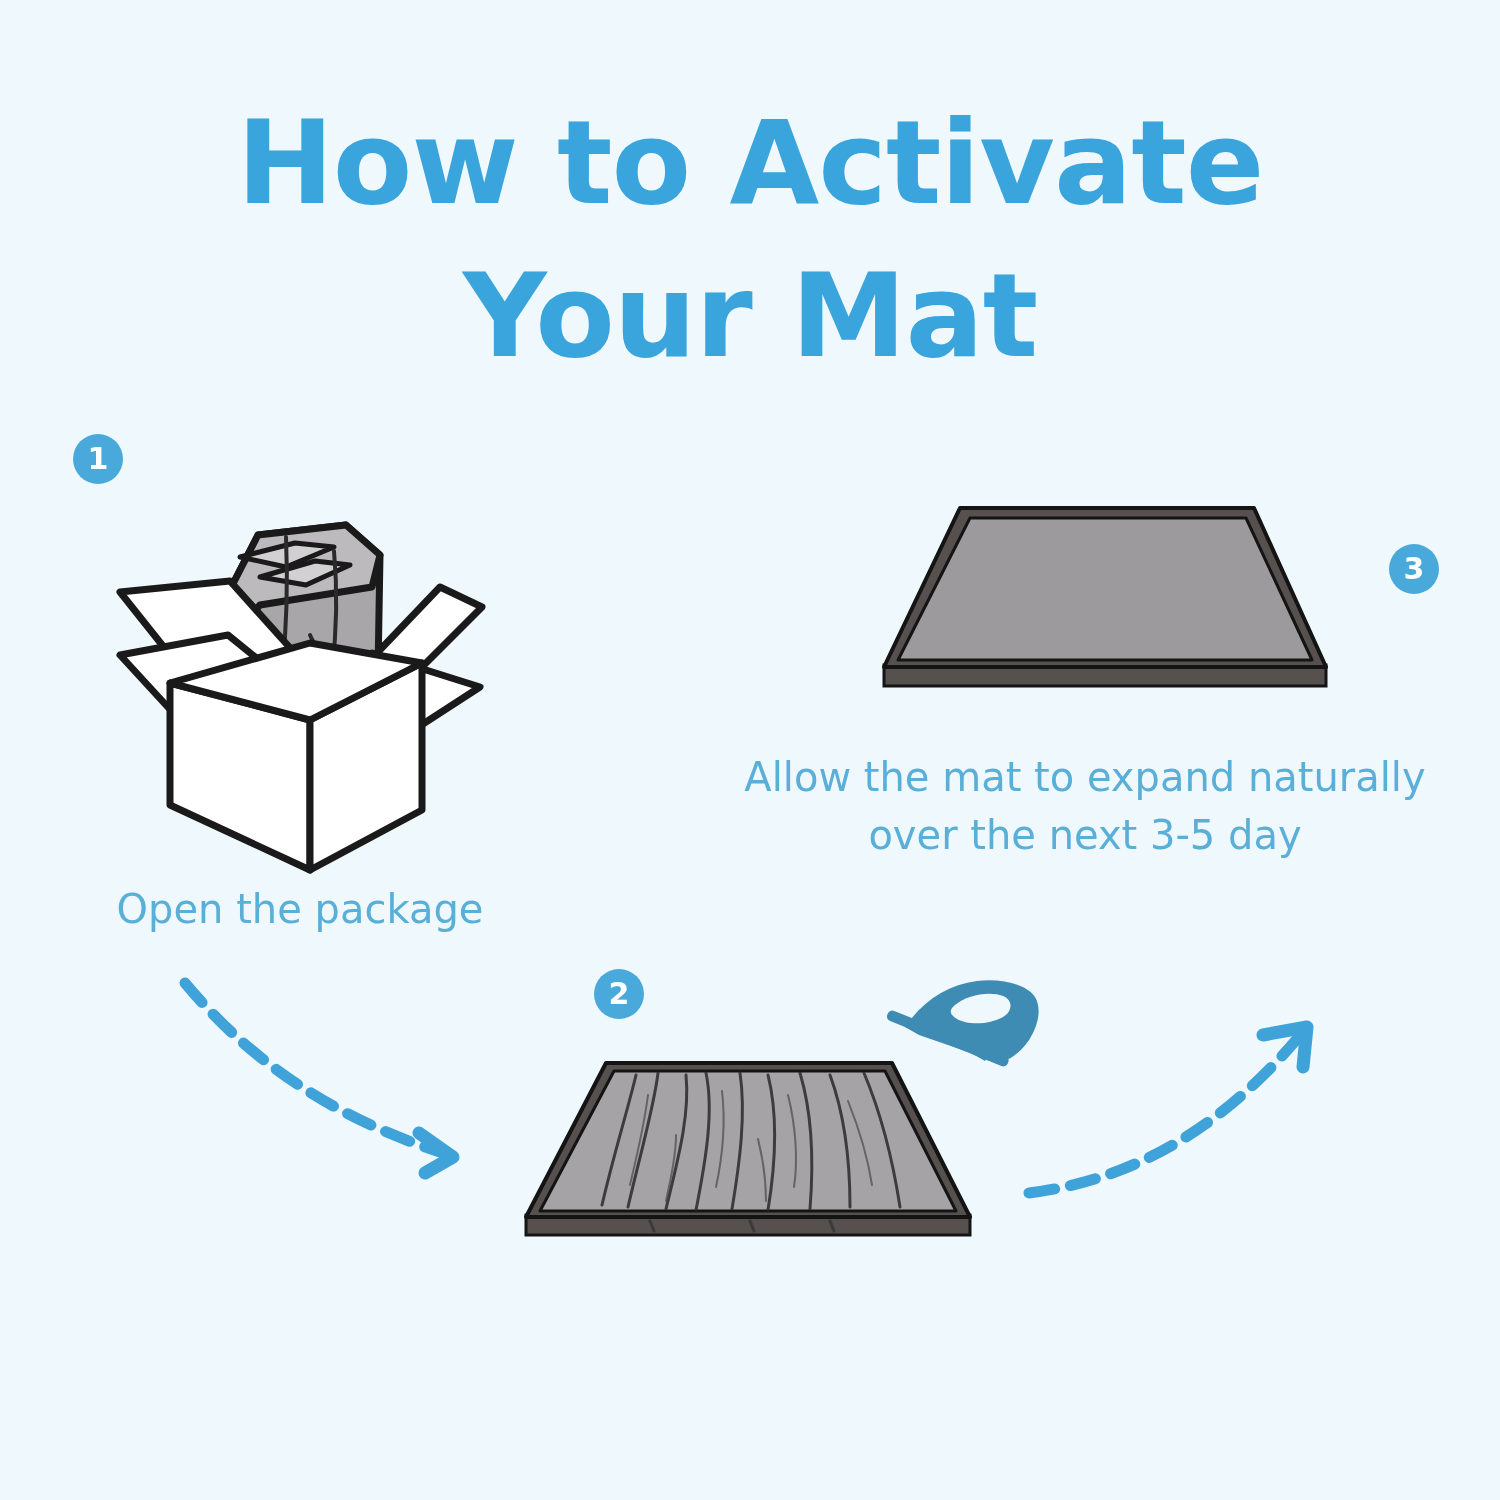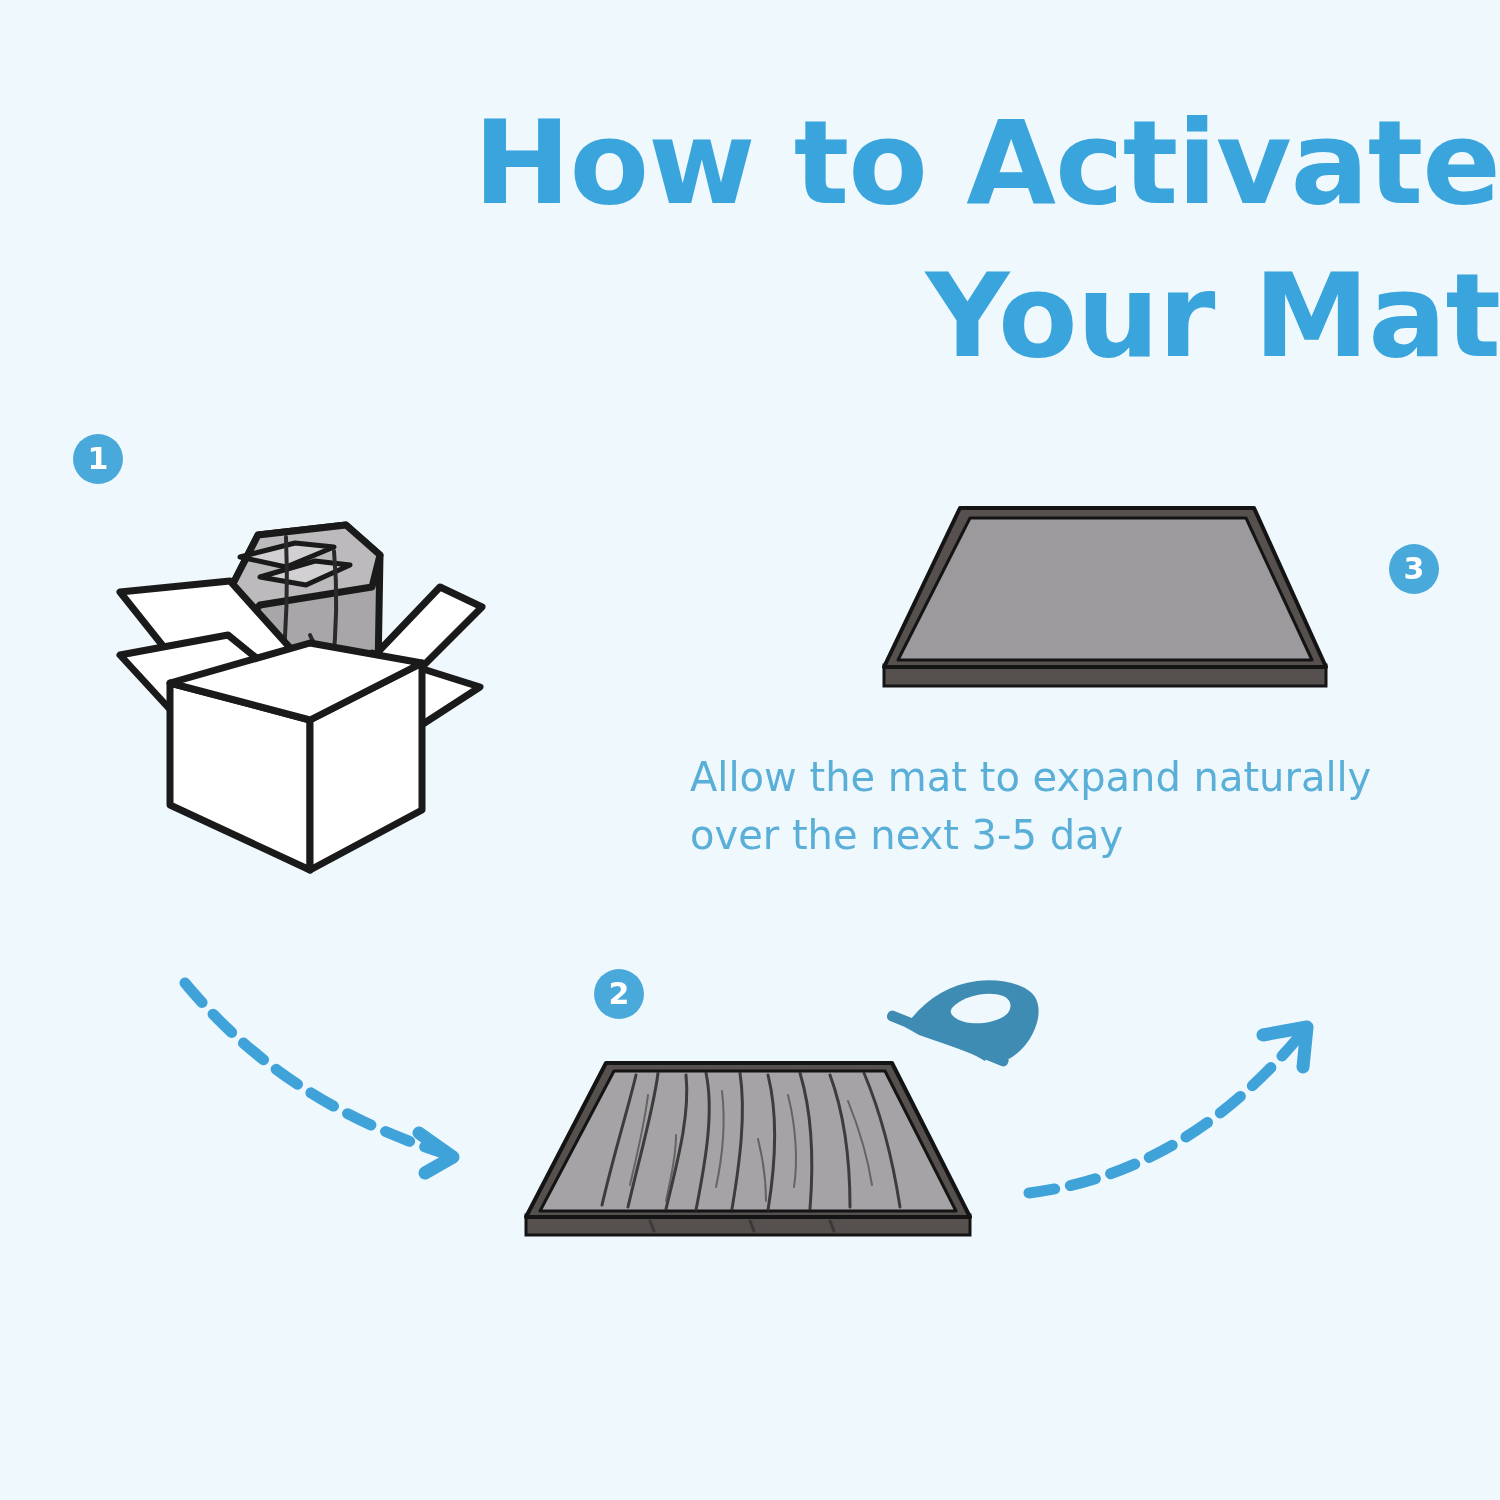--- a/index.html
+++ b/index.html
@@ -19,21 +19,21 @@
     height: 1500px;
     background: #eff8fd;
   }
 
   
   .title {
     position: absolute;
     left: 0;
     top: 86px;
     width: 1500px;
-    text-align: right;
+    text-align: center;
     color: #3aa4dc;
     font-family: "DejaVu Sans", sans-serif;
     font-weight: bold;
     font-size: 116px;
     line-height: 1.32;
     letter-spacing: -1px;
     white-space: pre-line;
   }
 
   
@@ -55,21 +55,21 @@
   #badge-3 { left: 1389px; top: 544px; }
 
   
   .caption {
     position: absolute;
     color: #5aafd8;
     font-family: "DejaVu Sans", sans-serif;
     font-weight: normal;
     font-size: 40px;
     line-height: 1.45;
-    text-align: left;
+    text-align: center;
     white-space: pre-line;
   }
   #caption-1 {
     left: 40px;
     top: 880px;
     width: 520px;
   }
   #caption-3 {
     left: 690px;
     top: 748px;
@@ -129,20 +129,21 @@
 
         <path d="M204 214 L262 158 L370 192 L296 240 Z"></path>
 
         <path d="M60 188 L60 310 L200 375 L200 225 Z"></path>
         <path d="M200 225 L200 375 L312 315 L312 168 Z"></path>
         <path d="M60 188 L200 148 L312 168 L200 225 Z"></path>
       </g>
     </svg>
   </div>
 
+  <div class="caption" id="caption-1">Open the package</div>
 
   <div class="art" id="art-arrow-left">
     <svg width="320" height="230" viewBox="0 0 320 230">
       <path d="M10 18 C70 90 150 150 268 188" fill="none" stroke="#3fa3da" stroke-width="11" stroke-linecap="round" stroke-dasharray="26 16"></path>
       <path d="M244 168 L278 192 L250 208" fill="none" stroke="#3fa3da" stroke-width="13" stroke-linecap="round" stroke-linejoin="round"></path>
     </svg>
   </div>
 
   <div class="badge" id="badge-2">2</div>
 

